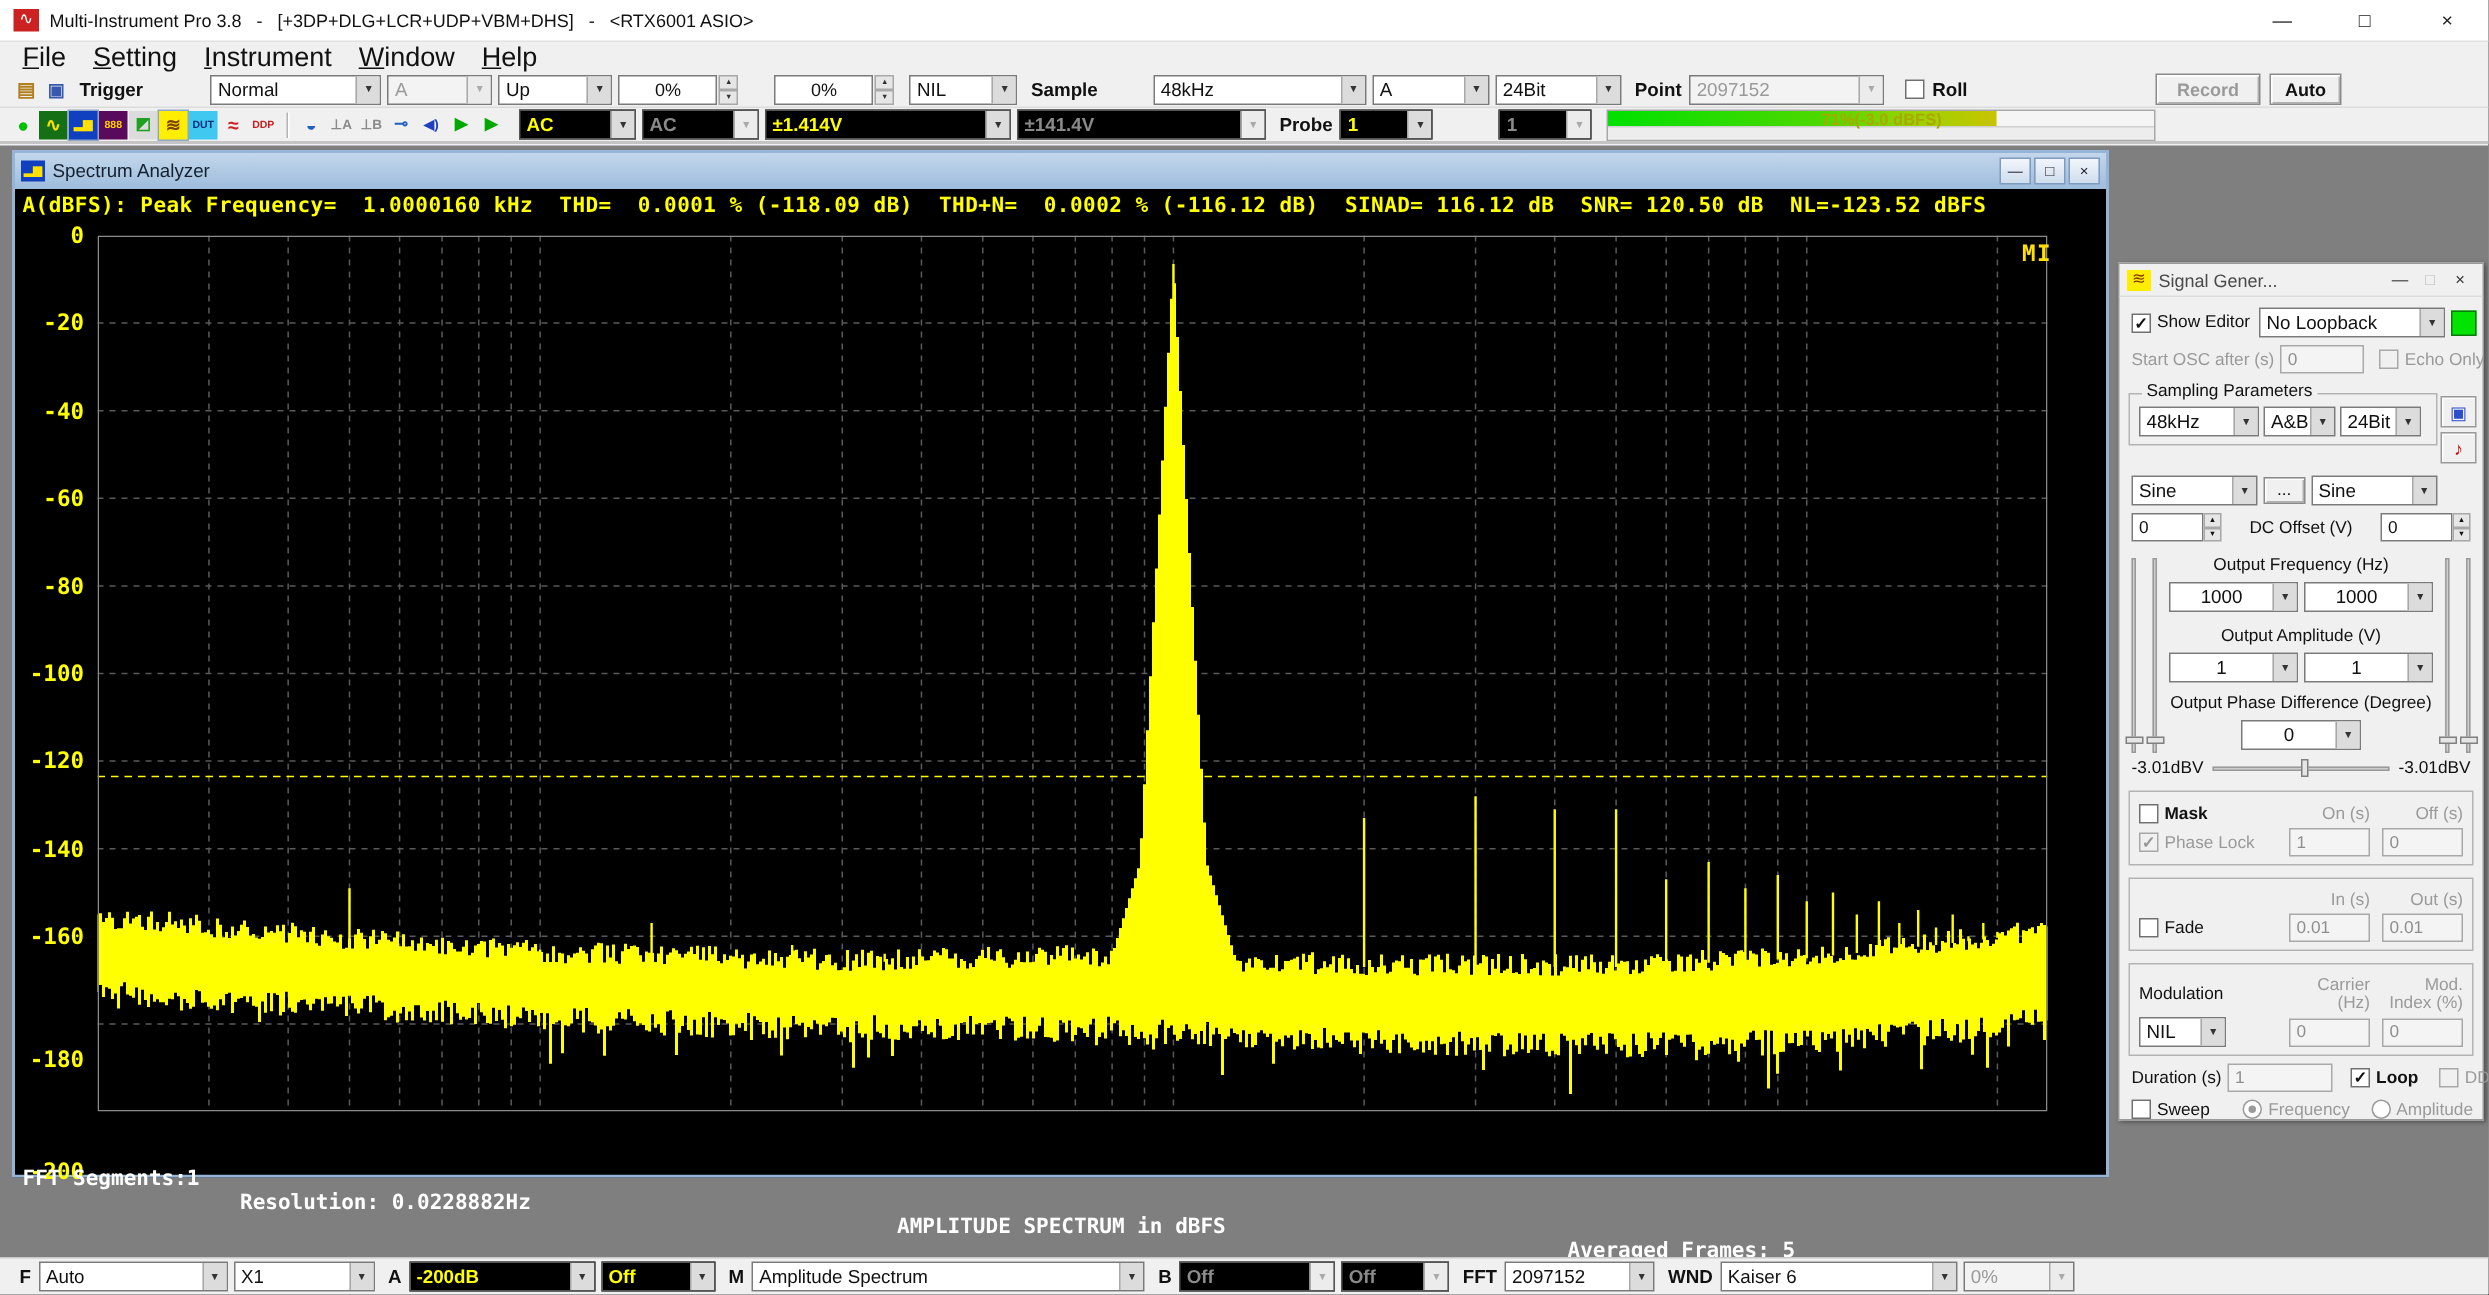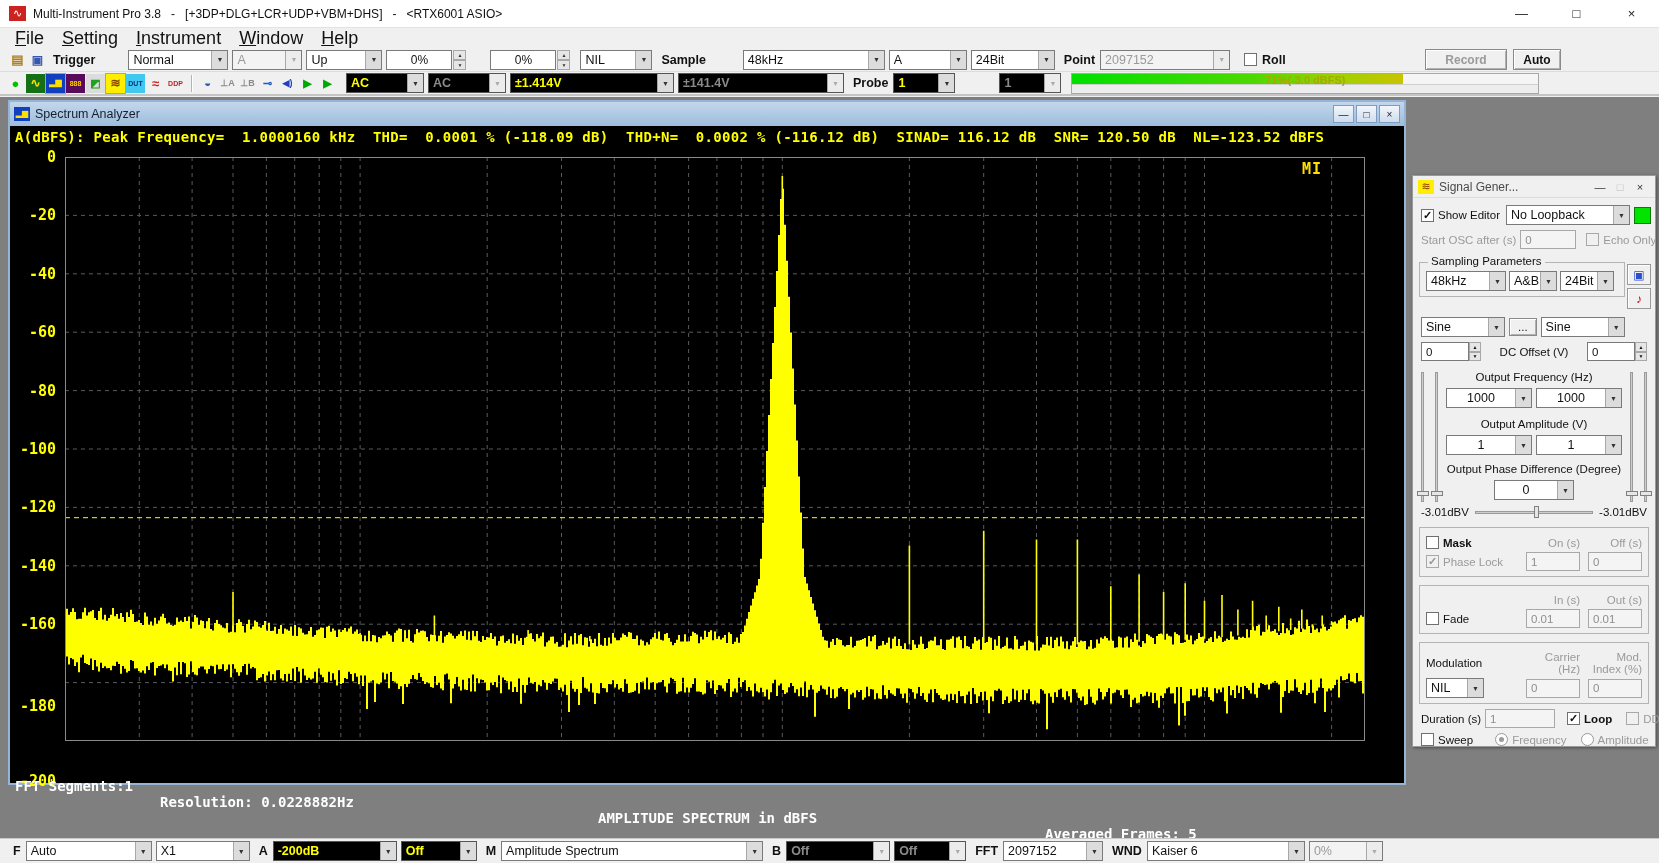--- a/index.html
+++ b/index.html
@@ -37,21 +37,21 @@
 .btn{height:21px;padding:0 13px;background:#f0f0f0;border:1px solid #8a8a8a;box-shadow:inset 1px 1px 0 #fff,inset -1px -1px 0 #b0b0b0;font-weight:bold;display:inline-flex;align-items:center;flex:none}
 .btn.dis{color:#9a9a9a}
 .cb{width:13px;height:13px;background:#fff;border:1px solid #707070;display:inline-flex;align-items:center;justify-content:center;font-size:11px;font-weight:bold;color:#111;flex:none}
 .cb.dis{border-color:#a8a8a8;background:#f0f0f0;color:#979797}
 .radio{width:13px;height:13px;border:1px solid #9a9a9a;border-radius:50%;background:#fdfdfd;display:inline-block;position:relative;flex:none}
 .radio.sel::after{content:"";position:absolute;left:3px;top:3px;width:5px;height:5px;border-radius:50%;background:#9a9a9a}
 .tbicon{width:19px;height:19px;display:inline-flex;align-items:center;justify-content:center;border:1px solid transparent;margin-right:1px;flex:none;overflow:hidden;font-weight:bold;line-height:1}
 .tbicon.pressed{box-shadow:0 0 0 1px #8fa8c8;background-color:#d6e4f4}
 .vsep{display:inline-block;width:2px;height:17px;border-left:1px solid #b4b4b4;border-right:1px solid #fff;margin:0 5px;vertical-align:middle}
 .iconrow{display:inline-flex;align-items:center;margin-right:8px}
-.meter{position:relative;height:21px;width:468px;margin-left:6px;border:1px solid #a8a8a8;background:#f5f5f5;flex:none}
+.meter{position:relative;height:21px;width:366px;margin-left:6px;border:1px solid #a8a8a8;background:#f5f5f5;flex:none}
 .meter .fillA{position:absolute;left:0;top:0;height:10px;background:linear-gradient(to right,#00e000,#4ed800 55%,#9ed200 80%,#c8c400)}
 .meter .chB{position:absolute;left:0;right:0;top:10px;height:9px;background:#ededed;border-top:1px solid #cfcfcf}
 .meter .mtext{position:absolute;left:0;right:0;top:0;text-align:center;font-size:11px;font-weight:bold;color:#a8a800;line-height:13px}
 
 .mdi{position:absolute;left:0;top:97px;right:0;height:741px;background:#7f7f7f}
 
 .child{position:absolute;left:8px;top:3px;width:1398px;height:685px;background:#000;border:2px solid #96b5d6}
 .ctitle{height:24px;background:linear-gradient(#c3d7ec,#9dbcdc);display:flex;align-items:center;padding:0 4px}
 .ctitle .wicon{width:16px;height:14px;background:#1040c0;color:#ffe000;font-size:8px;line-height:14px;text-align:center;margin-right:5px;flex:none}
 .ctitle .ttext{font-size:12.5px;color:#14202e}
@@ -59,21 +59,21 @@
 .cwbtn{width:21px;height:18px;background:linear-gradient(#f2f6fb,#cfdded);border:1px solid #7e9cc0;display:flex;align-items:center;justify-content:center;font-size:10px;color:#223}
 .readout{height:22px;background:#000;color:#ffff00;font-family:"DejaVu Sans Mono",monospace;font-size:14px;font-weight:bold;letter-spacing:.3px;line-height:22px;padding-left:5px;white-space:pre;overflow:hidden}
 .plotwrap{position:absolute;left:0;top:46px;right:0;bottom:0;background:#000}
 #spectrum-svg{position:absolute;left:55px;top:9px}
 .ylab{position:absolute;right:6px;transform:translateY(-50%);color:#ffff00;font-family:"DejaVu Sans Mono",monospace;font-size:15px;font-weight:bold}
 #ylabels{position:absolute;left:0;top:9px;width:52px;height:584px}
 #xlabels{position:absolute;left:0;top:595px;right:0;height:18px}
 .xlab{position:absolute;transform:translateX(-50%);color:#fff;font-family:"DejaVu Sans Mono",monospace;font-size:14px;font-weight:bold;white-space:nowrap}
 .statusrow{position:absolute;left:0;top:614px;right:0;height:19px;color:#fff;font-family:"DejaVu Sans Mono",monospace;font-size:14px;font-weight:bold;white-space:pre}
 .statusrow span{position:absolute}
-.mi-logo{position:absolute;left:1292px;top:12px;color:#ffe000;font-family:"DejaVu Sans Mono",monospace;font-size:15px;font-weight:bold;letter-spacing:1px}
+.mi-logo{position:absolute;left:1338px;top:12px;color:#ffe000;font-family:"DejaVu Sans Mono",monospace;font-size:15px;font-weight:bold;letter-spacing:1px}
 
 .siggen{position:absolute;left:1412px;top:78px;width:244px;height:572px;background:#f0f0f0;border:1px solid #9a9a9a;box-shadow:1px 1px 3px rgba(0,0,0,.4);font-size:11.5px}
 .sg-title{height:22px;display:flex;align-items:center;padding:0 5px;border-bottom:1px solid #ddd}
 .sg-icon{width:16px;height:14px;background:#ffee00;color:#803000;font-size:11px;line-height:13px;text-align:center;margin-right:5px;flex:none}
 .sg-title-text{color:#4a4a4a;font-size:12px;flex:1;white-space:nowrap;overflow:hidden}
 .sg-wbtn{width:20px;text-align:center;color:#333;font-size:11px}
 .sg-wbtn.dis2{color:#bbb}
 .sg-row{display:flex;align-items:center;gap:4px;margin:5px 8px;position:relative}
 .sg-lbl{white-space:nowrap}
 .gray{color:#9a9a9a}
@@ -115,21 +115,21 @@
     <span class="menu-item">Setting</span>
     <span class="menu-item">Instrument</span>
     <span class="menu-item">Window</span>
     <span class="menu-item">Help</span>
   </div>
 
   <div class="tbar tbar1">
     <span class="tbicon" style="color:#b08020;font-size:13px">▤</span>
     <span class="tbicon" style="color:#3858b0;font-size:12px">▣</span>
     <span class="lblb">Trigger</span>
-    <div class="combo" style="width:100px;margin-left:28px">
+    <div class="combo" style="width:114px;margin-left:40px">
         <span class="ct">Normal</span>
         <span class="ca">▼</span>
       </div>
     <div class="combo dis" style="width:70px">
         <span class="ct">A</span>
         <span class="ca">▼</span>
       </div>
     <div class="combo" style="width:76px">
         <span class="ct">Up</span>
         <span class="ca">▼</span>
@@ -165,21 +165,21 @@
         <span class="ct">24Bit</span>
         <span class="ca">▼</span>
       </div>
     <span class="lblb">Point</span>
     <div class="combo dis" style="width:130px">
         <span class="ct">2097152</span>
         <span class="ca">▼</span>
       </div>
     <span class="cb" style="margin-left:10px"></span>
     <span class="lblb">Roll</span>
-    <span class="btn dis" style="margin-left:auto;width:82px;justify-content:center">Record</span>
+    <span class="btn dis" style="margin-left:auto;width:70px;justify-content:center">Record</span>
     <span class="btn" style="margin-left:6px;margin-right:98px;width:48px;justify-content:center">Auto</span>
   </div>
 
   <div class="tbar tbar2">
     <span id="tb2-icons" class="iconrow">
         <span class="tbicon" style="color: rgb(0, 192, 0); background: rgb(240, 240, 240); font-size: 13px;">●</span>
         <span class="tbicon" style="color: rgb(255, 224, 0); background: rgb(21, 112, 21); font-size: 12px;">∿</span>
         <span class="tbicon pressed" style="color: rgb(255, 224, 0); background: rgb(16, 64, 192); font-size: 8px;">▂▆</span>
         <span class="tbicon" style="color: rgb(255, 208, 0); background: rgb(90, 10, 90); font-size: 7px;">888</span>
         <span class="tbicon" style="color: rgb(32, 160, 32); background: rgb(220, 220, 220); font-size: 11px;">◩</span>

